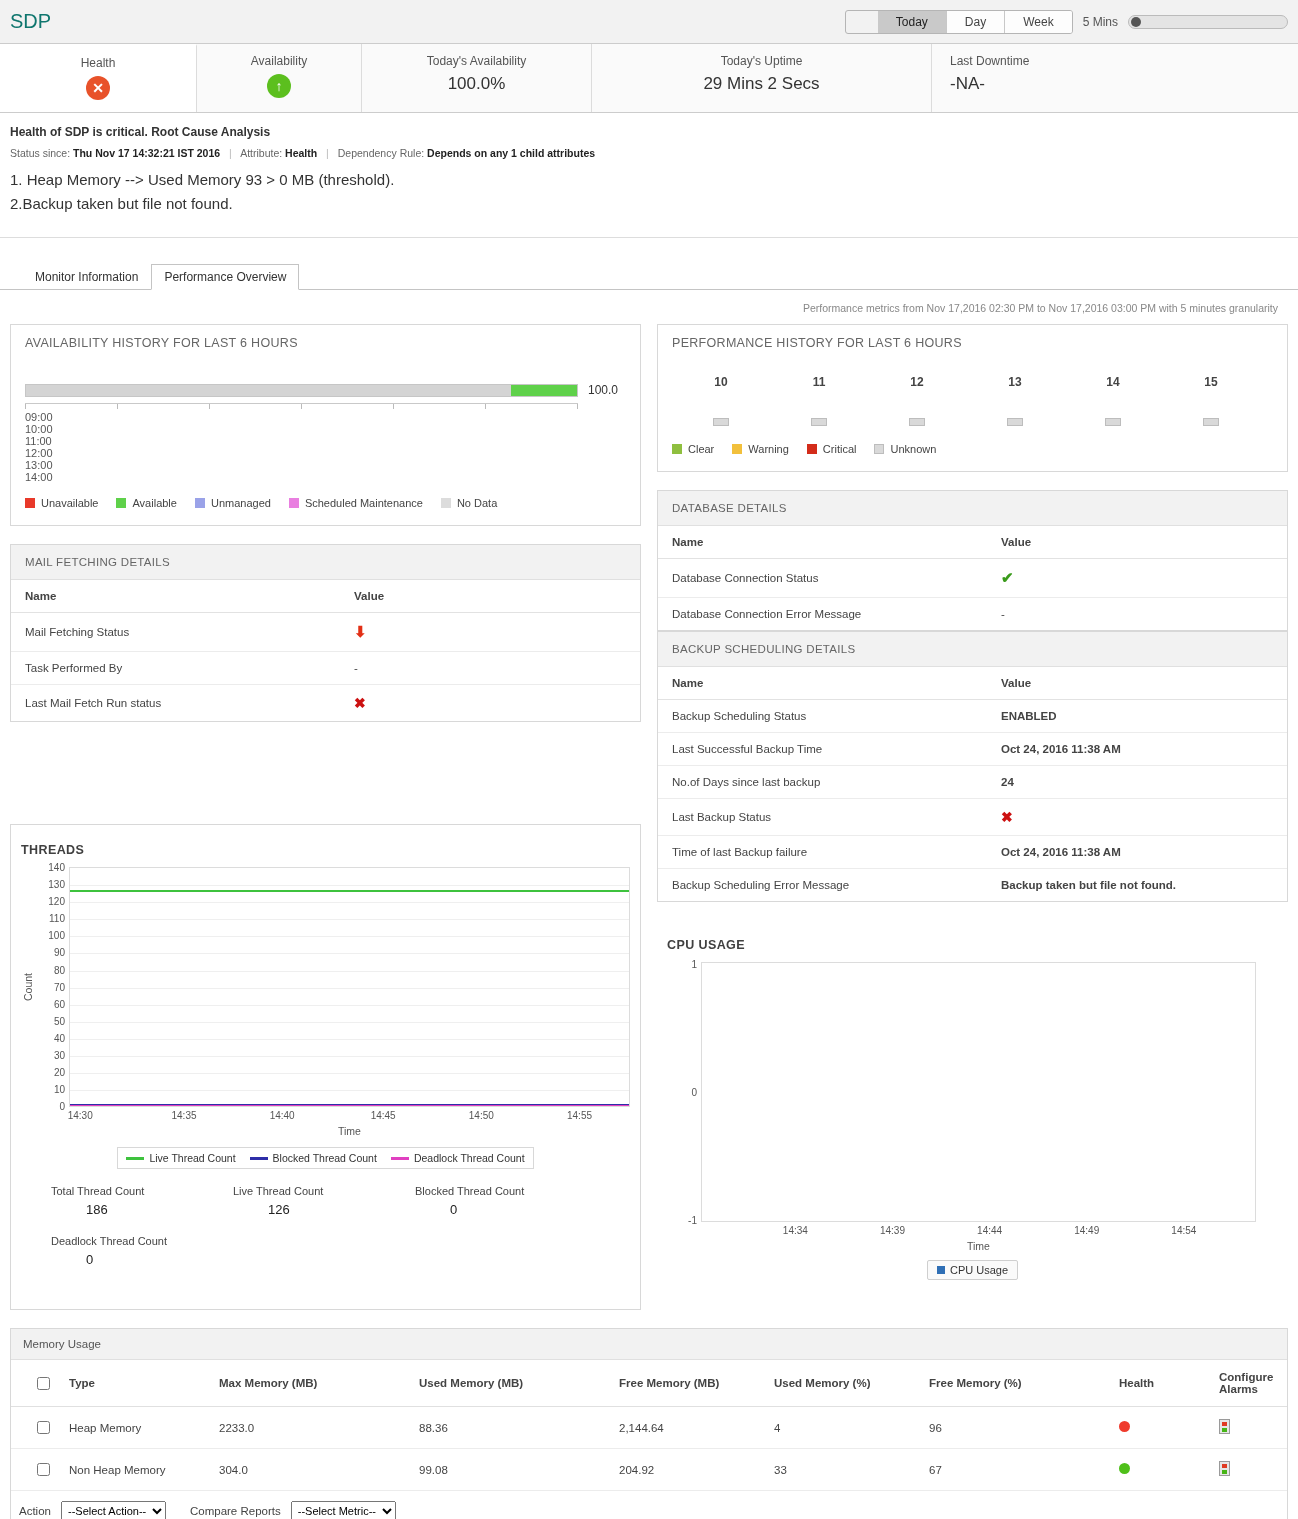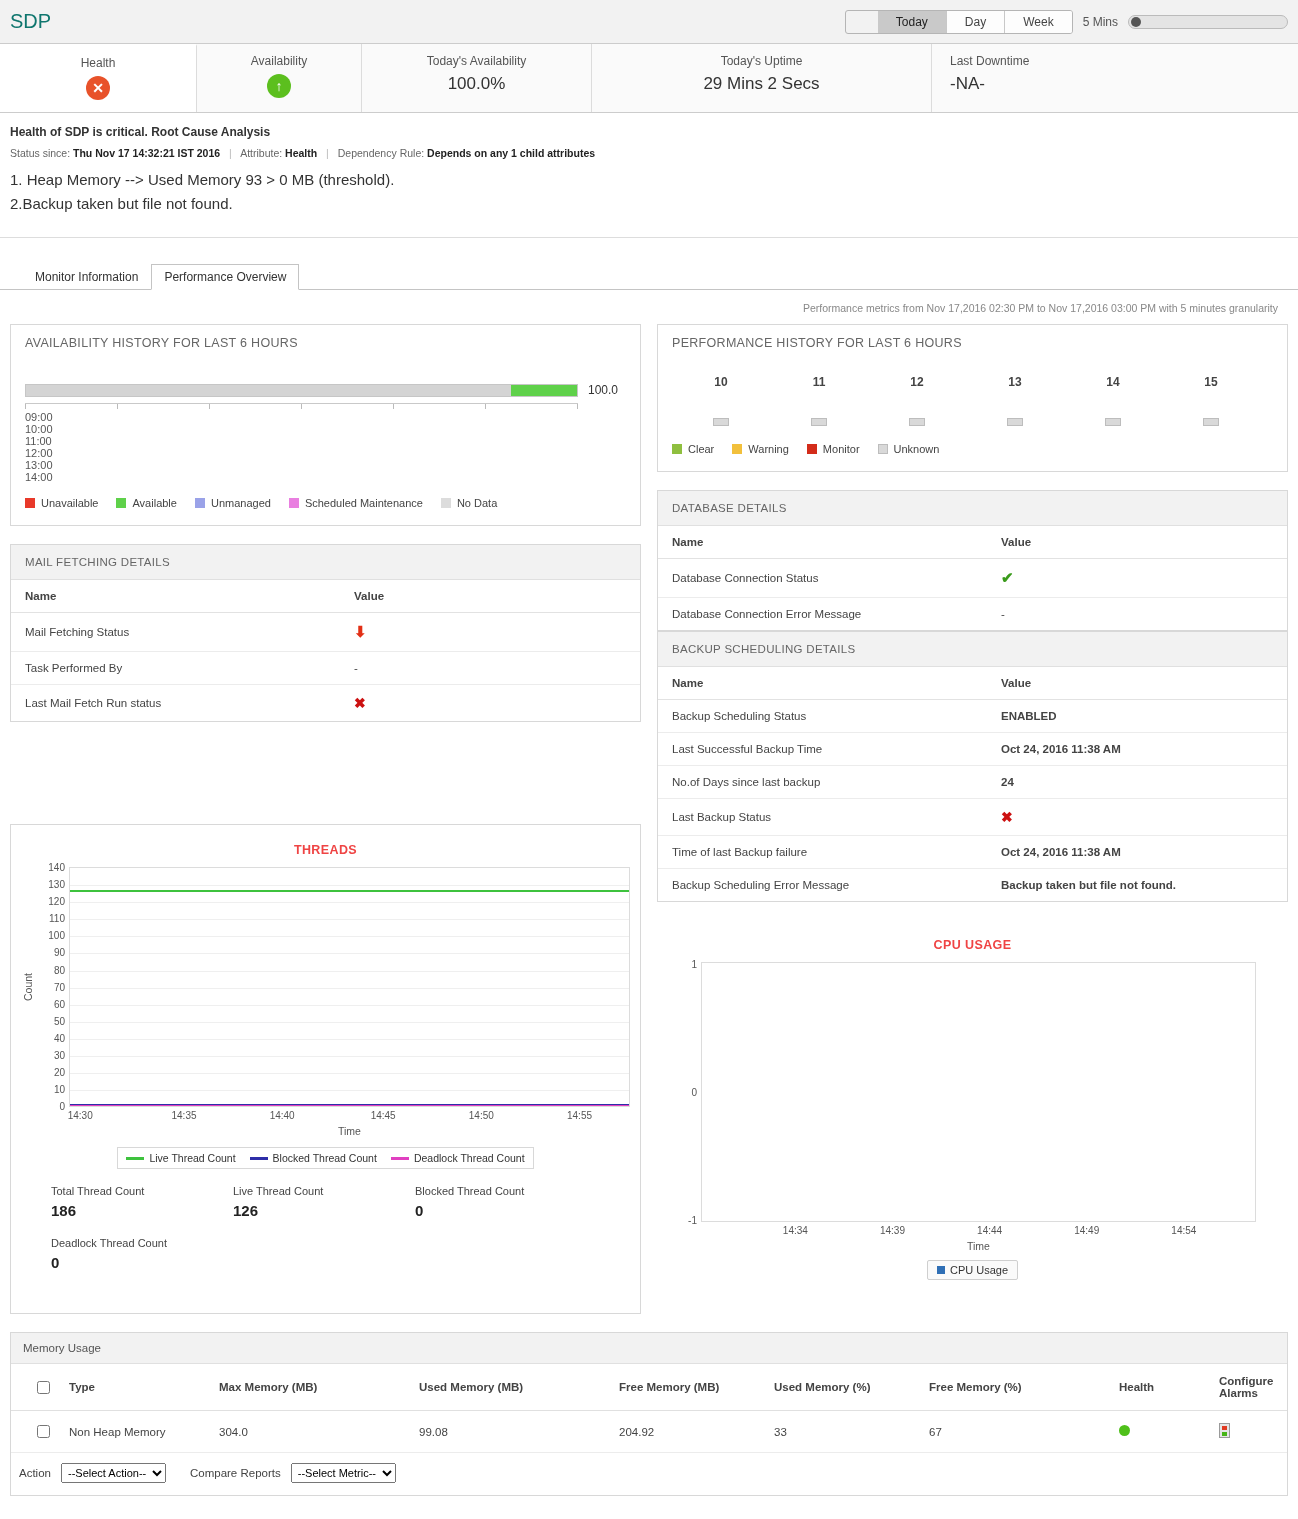--- a/index.html
+++ b/index.html
@@ -177,21 +177,21 @@
   }
   table.kv tr:last-child td { border-bottom:none; }
   td.valcol { width:300px; }
   td.bold { font-weight:bold; color:#333; }
   .arrow-down { color:#e22f15; font-size:15px; font-weight:bold; }
   .x-mark { color:#cc1111; font-size:14px; font-weight:bold; }
   .check-mark { color:#3a9b1b; font-size:15px; font-weight:bold; }
 
   
   .chart-panel { border:1px solid #d8d8d8; background:#fff; padding:12px 10px 14px; }
-  .chart-title { text-align:center; font-size:12.5px; font-weight:bold; color:#ef4444; letter-spacing:0.4px; margin:6px 0 10px; }
+  .chart-title { text-align:left; font-size:12.5px; font-weight:bold; color:#404040; letter-spacing:0.4px; margin:6px 0 10px; }
   .plot-wrap { display:flex; }
   .ylabel {
     writing-mode:vertical-rl; transform:rotate(180deg);
     font-size:10.5px; color:#555; text-align:center;
     width:14px; display:flex; align-items:center; justify-content:center;
   }
   .ytick-col { width:34px; position:relative; }
   .ytick { position:absolute; right:4px; font-size:10px; color:#555; transform:translateY(-50%); }
   .plotarea { position:relative; border:1px solid #dcdcdc; background:#fff; }
   .gridline { position:absolute; left:0; right:0; height:1px; background:#efefef; }
@@ -203,21 +203,21 @@
     margin:10px auto 0; border:1px solid #d8d8d8; display:inline-flex;
     padding:4px 8px; gap:14px; background:#fff;
   }
   .cl-item { display:flex; align-items:center; font-size:10.5px; color:#333; }
   .cl-line { width:18px; height:3px; margin-right:5px; display:inline-block; }
   .legend-center { text-align:center; }
 
   .thread-stats { display:flex; flex-wrap:wrap; padding:16px 10px 10px 30px; }
   .ts-item { width:182px; margin-bottom:18px; }
   .ts-label { font-size:11px; color:#444; margin-bottom:5px; }
-  .ts-value { font-size:15px; font-weight:bold; color:#222; }
+  .ts-value { font-size:13px; font-weight:normal; color:#222;margin-left:35px; }
 
   
   .mem-panel { margin:18px 10px 0; border:1px solid #d8d8d8; }
   .mem-title { background:#f2f2f2; border-bottom:1px solid #e0e0e0; padding:9px 12px; font-size:11.5px; color:#555; }
   table.mem { width:100%; border-collapse:collapse; }
   table.mem th {
     font-size:11.5px; color:#444; font-weight:bold; text-align:left;
     padding:11px 8px; border-bottom:1px solid #e0e0e0;
   }
   table.mem td { font-size:11.5px; color:#444; padding:11px 8px; border-bottom:1px solid #ececec; }
@@ -508,21 +508,21 @@
             <div class="legend-item">
               <span class="legend-swatch" style="background:#8fbf3f;"></span>
               <span>Clear</span>
             </div>
             <div class="legend-item">
               <span class="legend-swatch" style="background:#f2c03c;"></span>
               <span>Warning</span>
             </div>
             <div class="legend-item">
               <span class="legend-swatch" style="background:#d32c1a;"></span>
-              <span>Monitor</span>
+              <span>Critical</span>
             </div>
             <div class="legend-item">
               <span class="legend-swatch" style="background:#d9d9d9; border:1px solid #bdbdbd;"></span>
               <span>Unknown</span>
             </div>
           </div>
         </div>
       </div>
 
       <div class="panel" style="margin-bottom:0;">
@@ -620,20 +620,33 @@
           <input type="checkbox" class="cb" style="">
         </th>
         <th style="width:150px;">Type</th>
         <th style="width:200px;">Max Memory  (MB)</th>
         <th style="width:200px;">Used Memory  (MB)</th>
         <th style="width:155px;">Free Memory  (MB)</th>
         <th style="width:155px;">Used Memory  (%)</th>
         <th style="width:190px;">Free Memory  (%)</th>
         <th style="width:100px;">Health</th>
         <th>Configure Alarms</th>
+      </tr>
+      <tr>
+        <td style="padding-left:22px;">
+          <input type="checkbox" class="cb" style="">
+        </td>
+        <td>Heap Memory</td>
+        <td>2233.0</td>
+        <td>88.36</td>
+        <td>2,144.64</td>
+        <td>4</td>
+        <td>96</td>
+        <td><span class="dot dot-red"></span></td>
+        <td><span class="alarm-icon"></span></td>
       </tr>
       <tr>
         <td style="padding-left:22px;">
           <input type="checkbox" class="cb" style="">
         </td>
         <td>Non Heap Memory</td>
         <td>304.0</td>
         <td>99.08</td>
         <td>204.92</td>
         <td>33</td>

